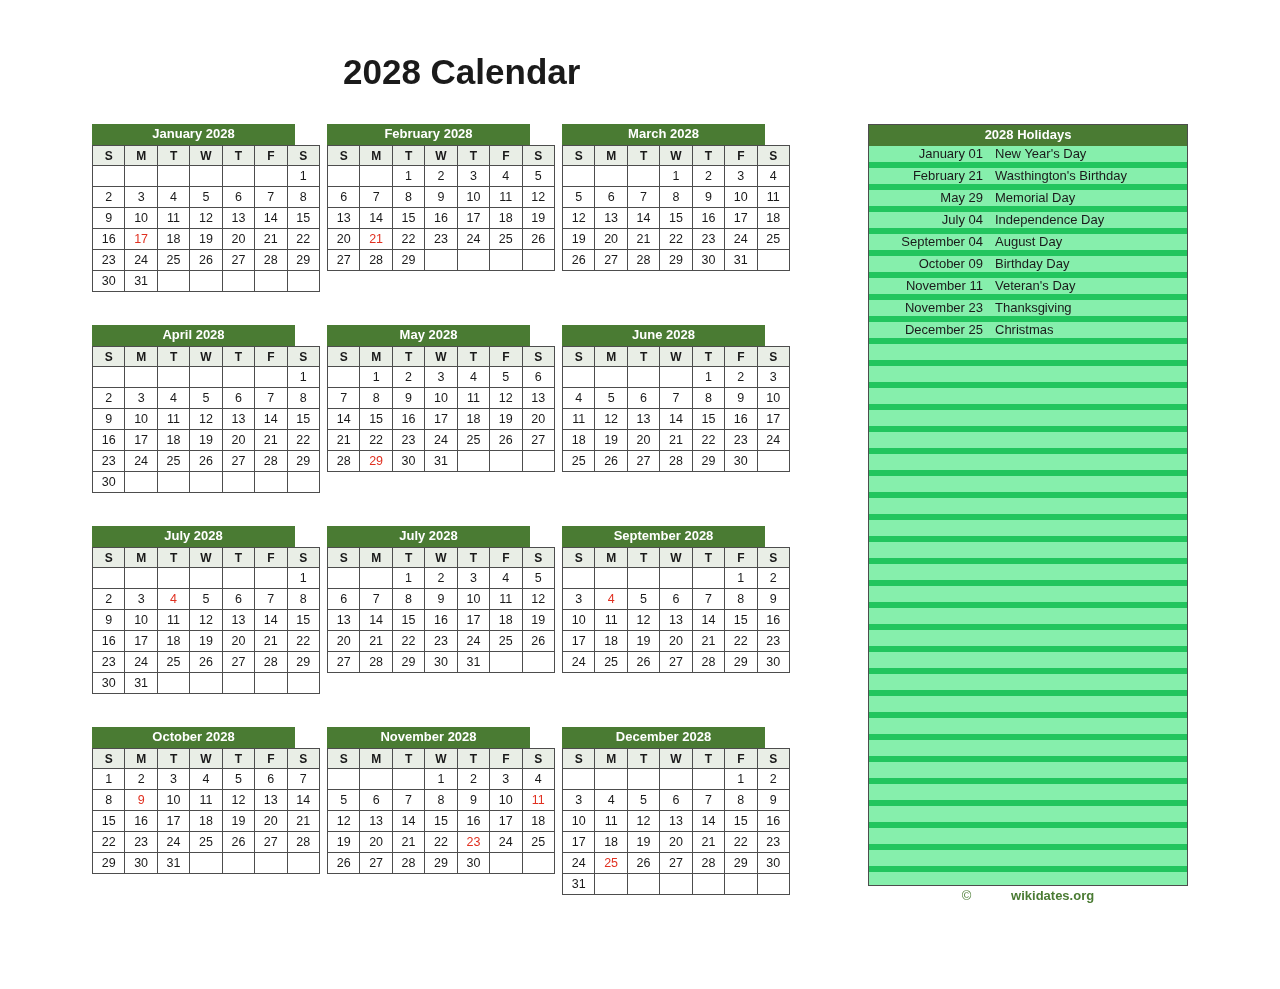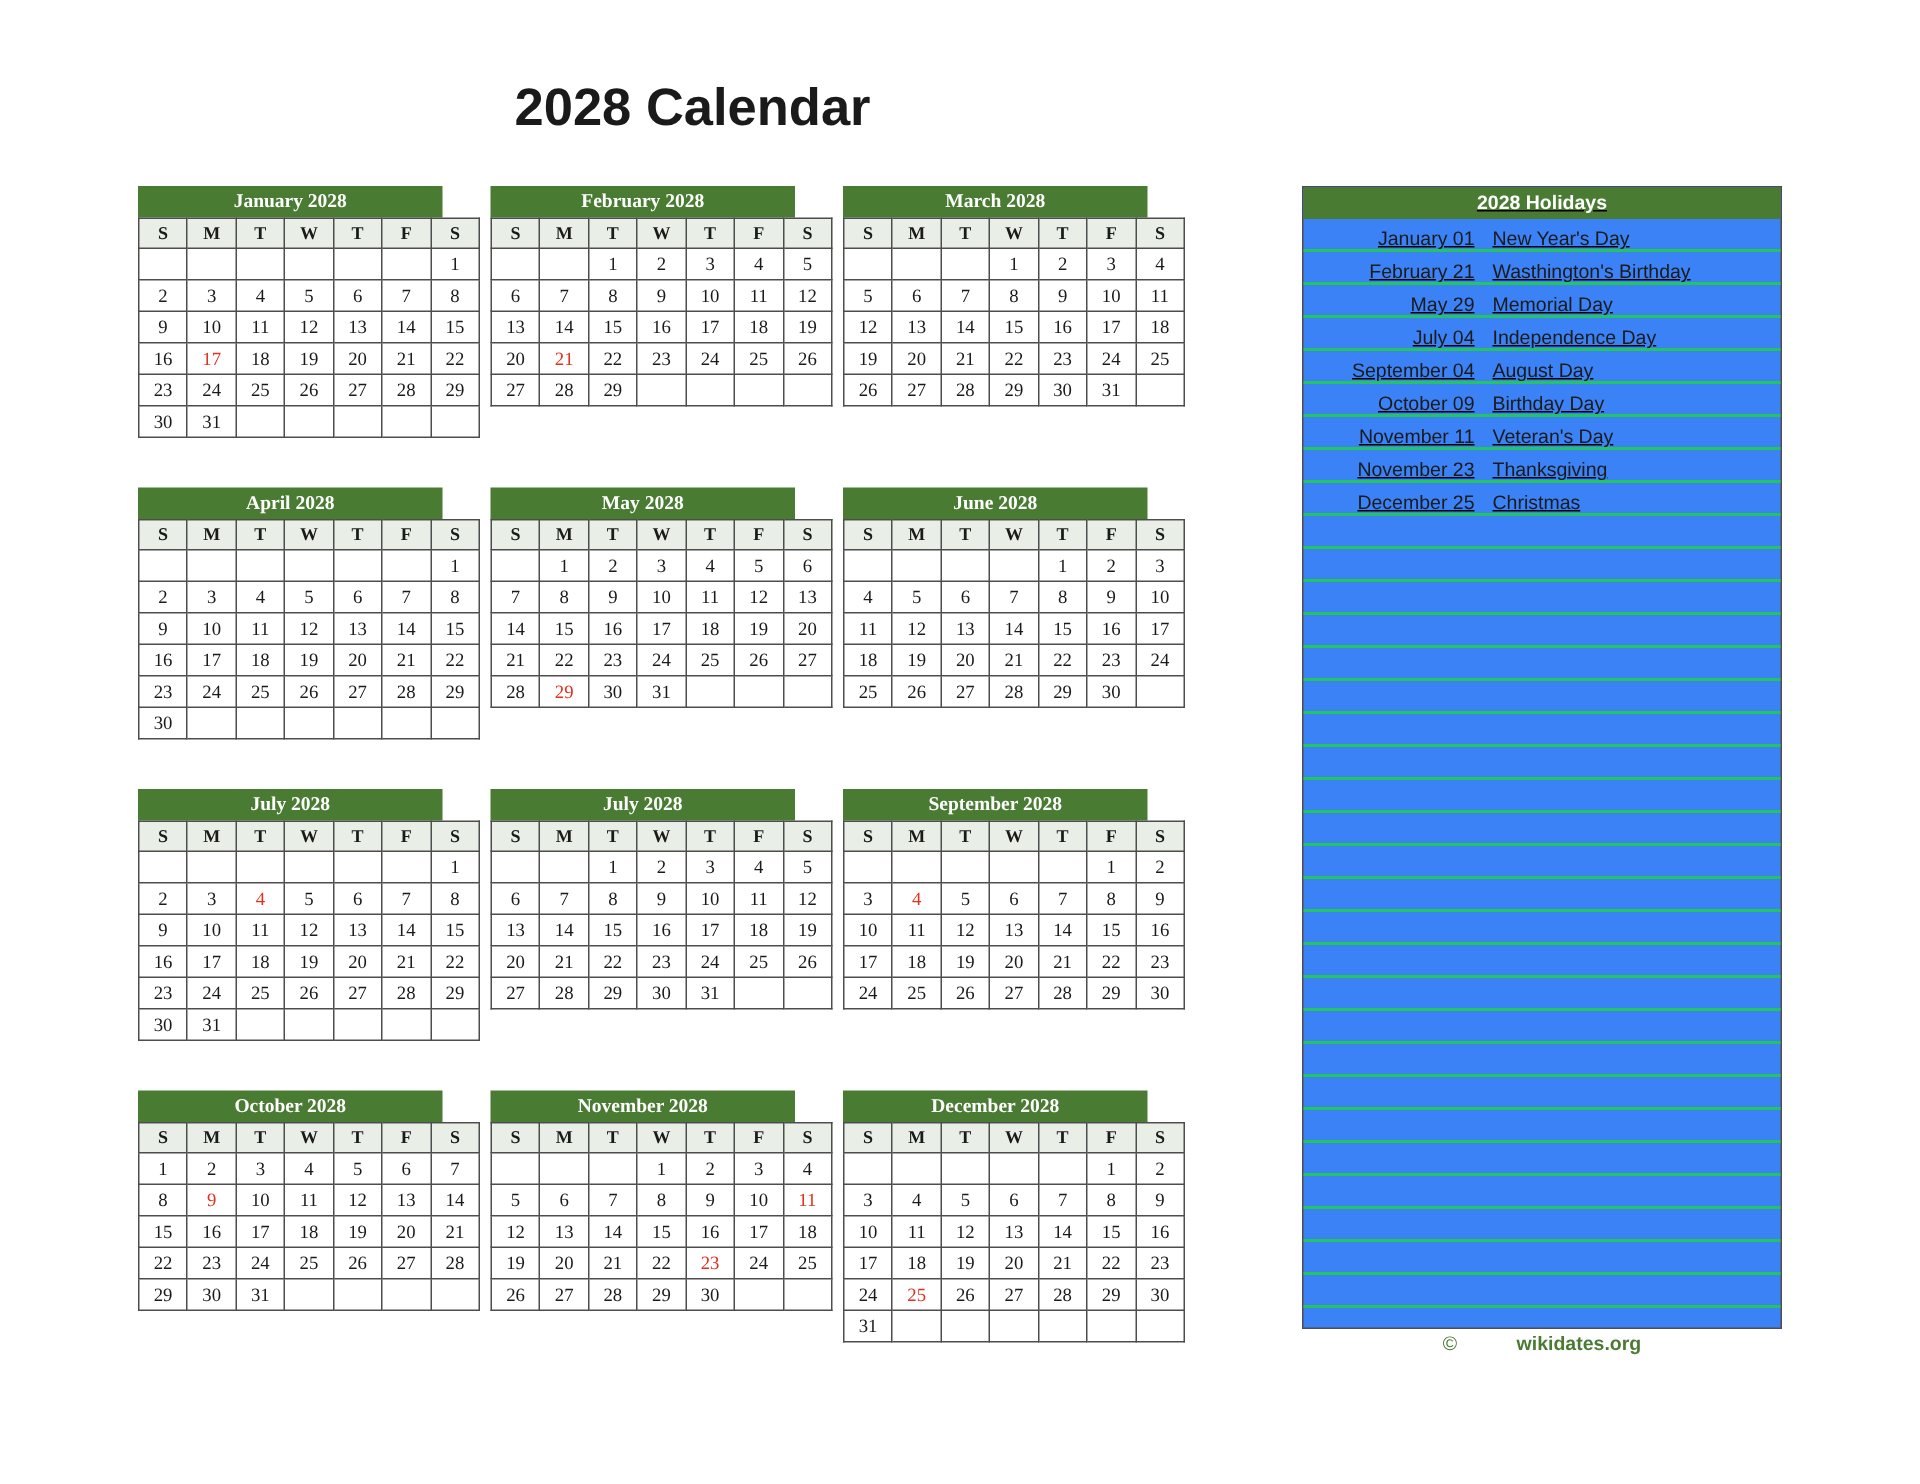--- a/index.html
+++ b/index.html
@@ -28,21 +28,20 @@
     left: 92px; top: 124px;
     width: 760px;
   }
   .month-row {
     display: flex;
     gap: 32px;
     margin-bottom: 33px;
   }
   .month {
     width: 203px;
-    font-family: Liberation Serif, serif;
   }
   .month-title {
     background: #4a7b33;
     color: #ffffff;
     font-size: 13px;
     font-weight: bold;
     text-align: center;
     padding: 3px 0 4px 0;
     line-height: 14px;
   }
@@ -77,40 +76,39 @@
     border: 1px solid #4d4d4d;
     background: #ffffff;
   }
   
   #holidays-panel {
     position: absolute;
     left: 868px; top: 124px;
     width: 320px;
     height: 762px;
     border: 1px solid #4d4d4d;
-    background: #3b82f6;
-    text-decoration: underline;
+    background: #86efac;
   }
   #holidays-title {
     background: #4a7b33;
     color: #ffffff;
     font-size: 13px;
     font-weight: bold;
     text-align: center;
     padding: 3px 0 4px 0;
     line-height: 14px;
   }
   #holidays-list {
     padding: 0;
   }
   .holiday-row {
     display: flex;
     height: 22px;
-    align-items: flex-end;
-    border-bottom: 2px solid #22c55e;
+    align-items: flex-start;
+    border-bottom: 6px solid #22c55e;
     font-size: 13px;
     color: #1a1a1a;
   }
   .holiday-date {
     width: 122px;
     text-align: right;
     padding-right: 8px;
     white-space: nowrap;
   }
   .holiday-name {

